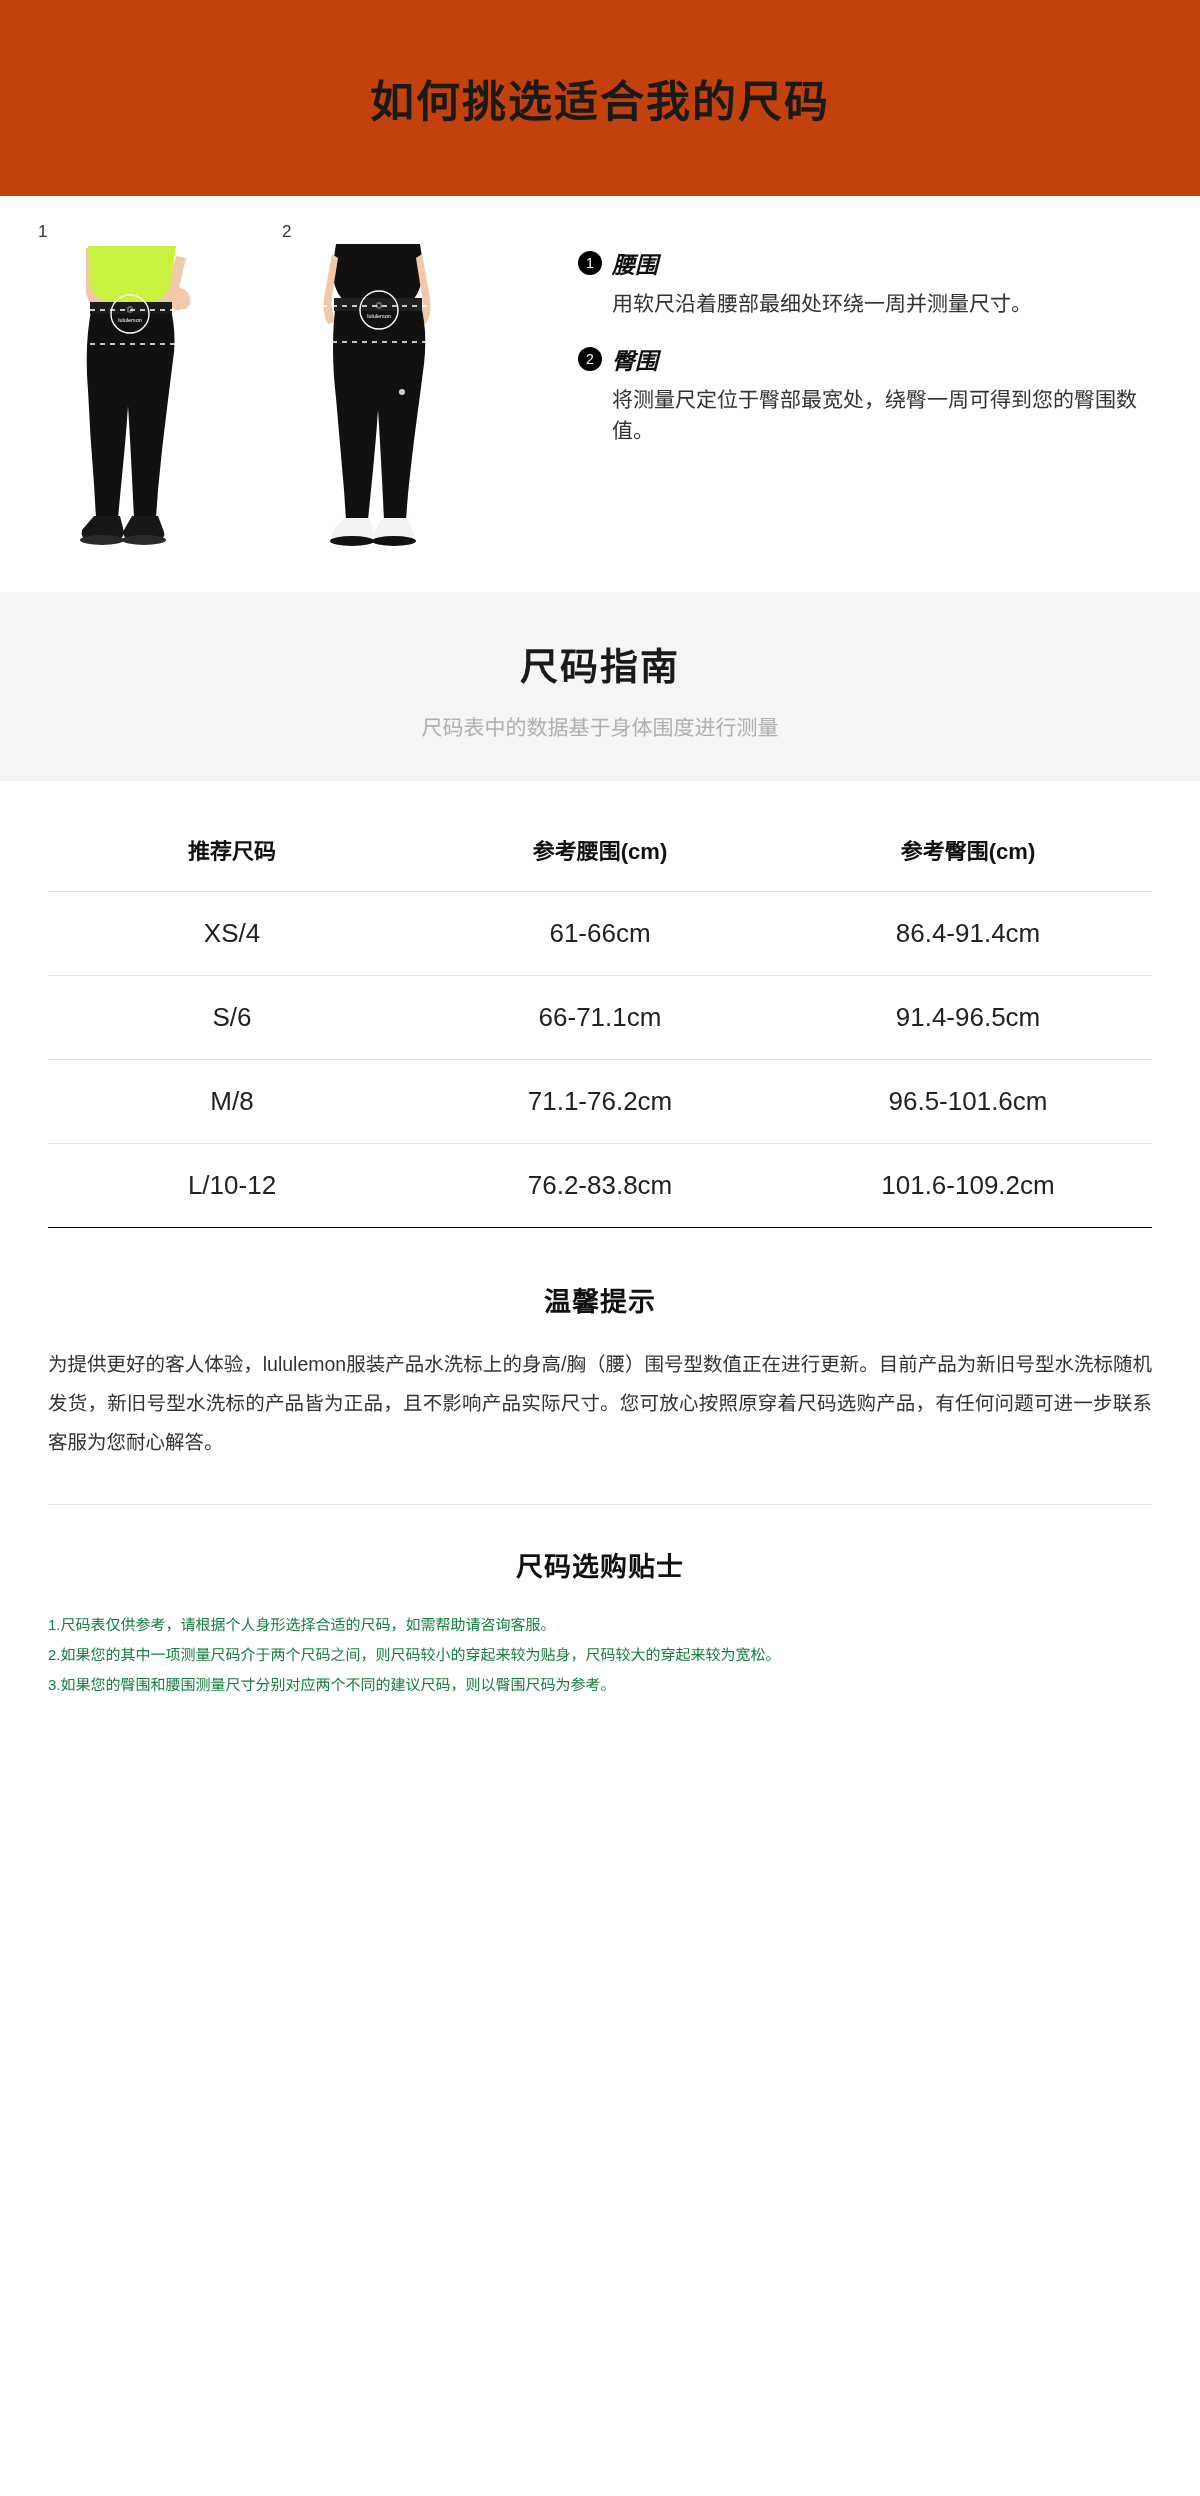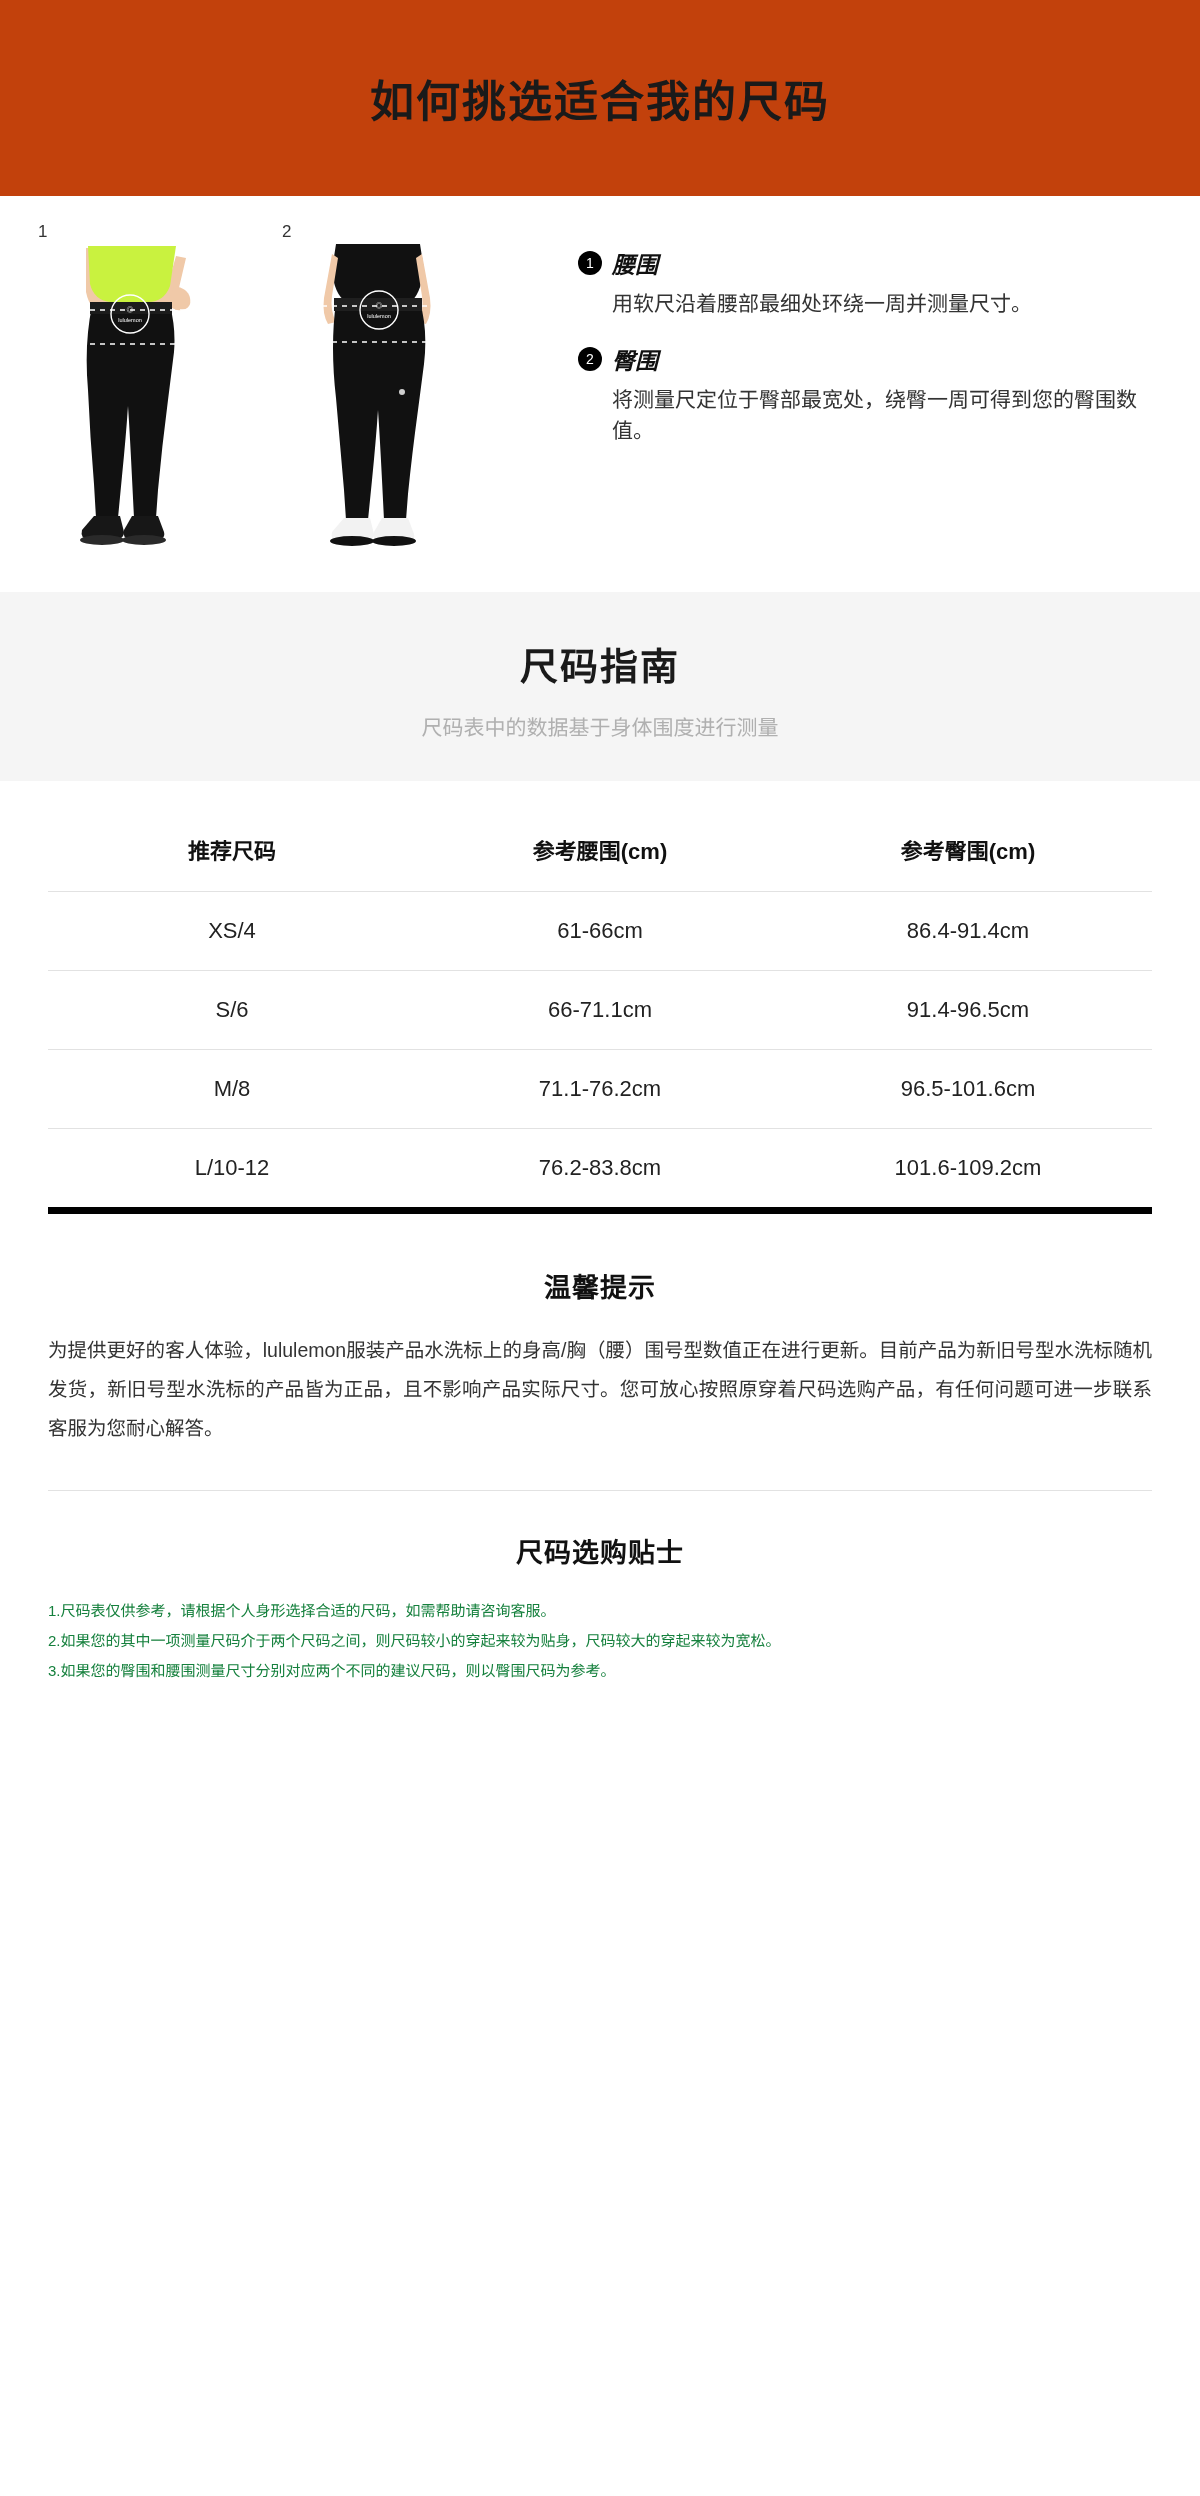--- a/index.html
+++ b/index.html
@@ -134,27 +134,27 @@
     table-layout: fixed;
   }
   table.size-table th {
     font-size: 22px;
     font-weight: bold;
     color: #111;
     padding: 12px 0 26px 0;
     text-align: center;
   }
   table.size-table td {
-    font-size: 22px;
+    font-size: 26px;
     color: #222;
     text-align: center;
     padding: 26px 0;
     border-top: 1px solid #e2e2e2;
   }
-  table.size-table tbody tr:last-child td { border-bottom: 7px solid #000000; }
+  table.size-table tbody tr:last-child td { border-bottom: 1px solid #000000; }
 
   
   .notice-section { padding: 52px 48px 0 48px; }
   .notice-title {
     font-size: 27px;
     font-weight: bold;
     text-align: center;
     color: #111;
     margin-bottom: 26px;
     letter-spacing: 1px;

